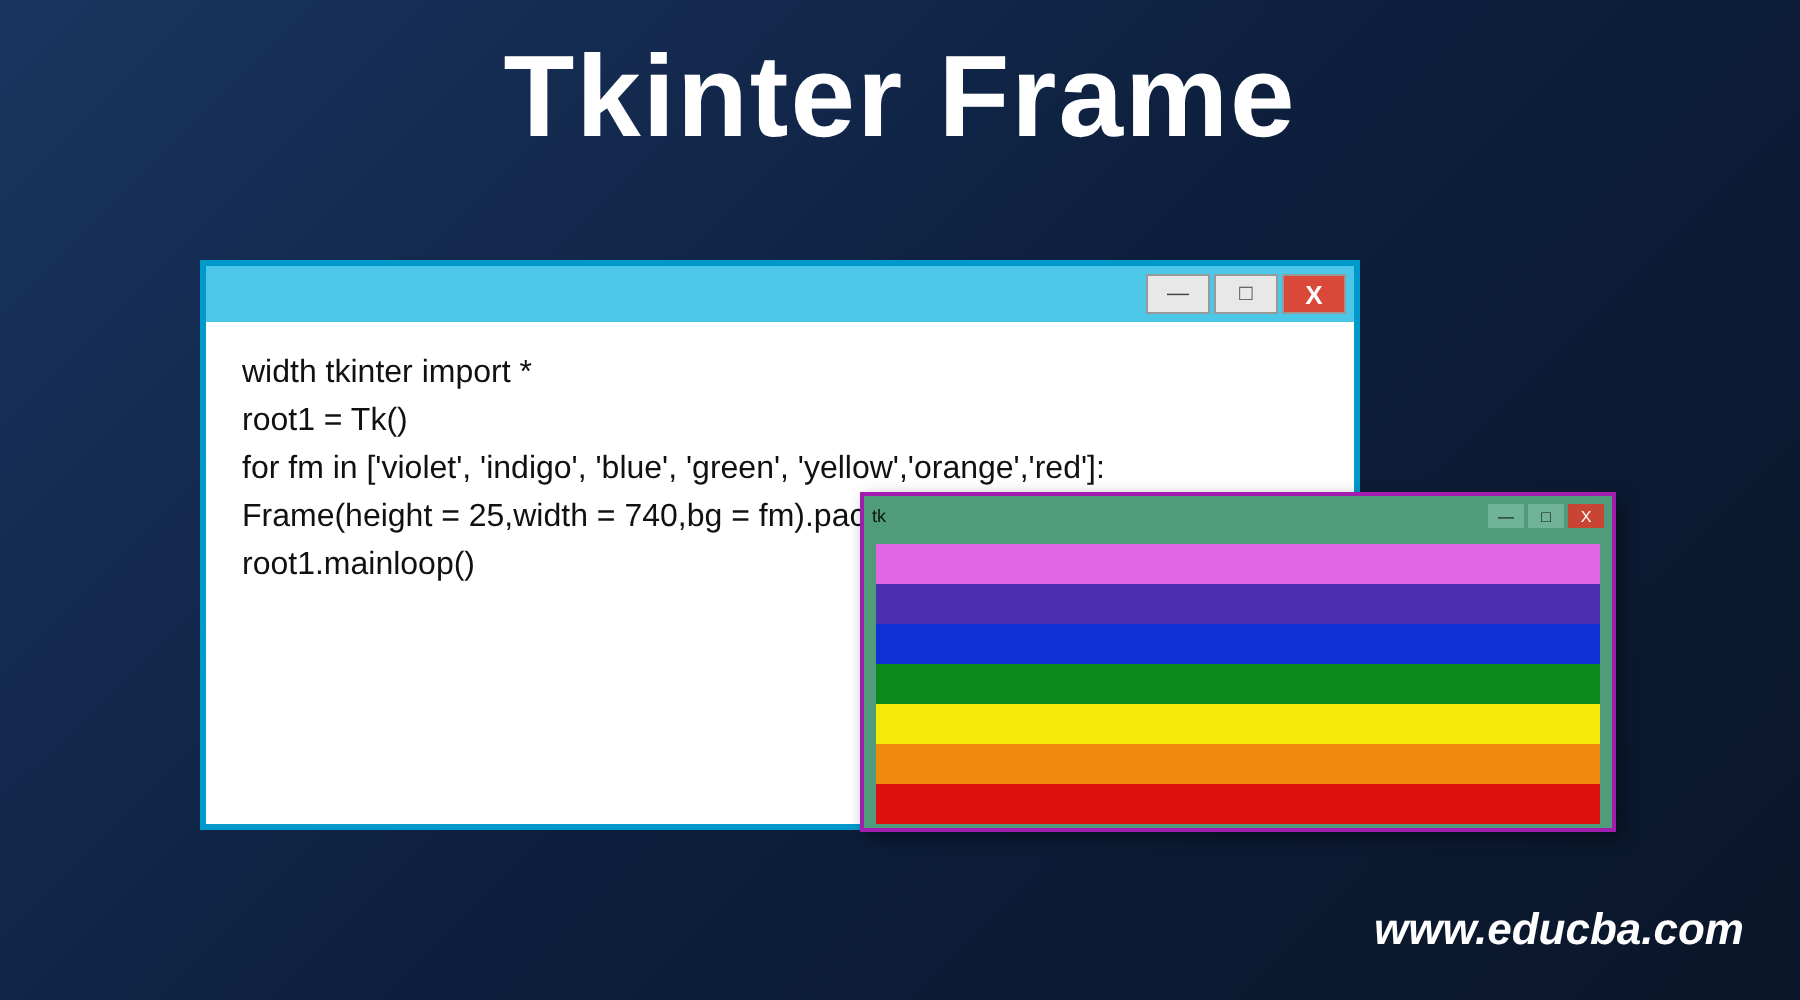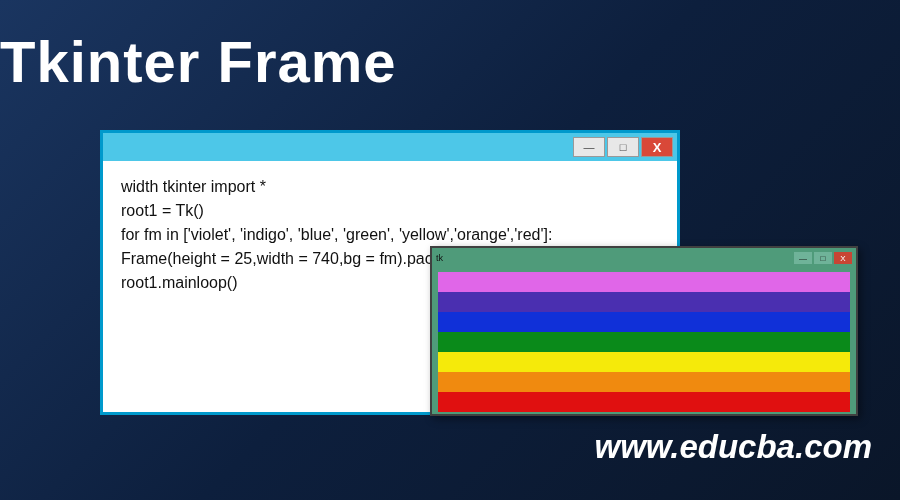--- a/index.html
+++ b/index.html
@@ -8,21 +8,22 @@
       height: 500px;
       background: linear-gradient(135deg, #1a3560 0%, #0d1f3d 50%, #0a1629 100%);
       font-family: Arial, sans-serif;
       position: relative;
       overflow: hidden;
     }
     .title {
       color: #ffffff;
       font-size: 58px;
       font-weight: bold;
-      padding-top: 28px;
+      text-align: center;
+      padding-top: 15px;
       letter-spacing: 1px;
     }
     .code-window {
       position: absolute;
       left: 100px;
       top: 130px;
       width: 580px;
       height: 285px;
       background: #ffffff;
       border: 3px solid #0099cc;
@@ -59,24 +60,24 @@
       font-family: Arial, sans-serif;
       font-size: 16px;
       color: #111;
       line-height: 1.5;
       white-space: pre-wrap;
     }
     .rainbow-window {
       position: absolute;
       left: 430px;
       top: 246px;
-      width: 428px;
+      width: 378px;
       height: 170px;
       background: #4f9b7a;
-      border: 2px solid #404040;
+      border: 2px solid #a21caf;
       box-shadow: 3px 3px 8px rgba(0,0,0,0.4);
     }
     .rainbow-titlebar {
       height: 20px;
       display: flex;
       align-items: center;
       justify-content: space-between;
       padding: 0 4px;
       font-size: 9px;
       color: #111;
@@ -95,23 +96,23 @@
     .rainbow-body {
       padding: 4px 6px 6px 6px;
     }
     .stripe {
       height: 20px;
       width: 100%;
     }
     .watermark {
       position: absolute;
       right: 28px;
-      bottom: 34px;
+      bottom: 22px;
       color: #ffffff;
-      font-size: 33px;
+      font-size: 22px;
       font-style: italic;
       font-weight: bold;
     }
   </style>
 </head>
 <body>
 
 <div class="title">Tkinter Frame</div>
 
 <div class="code-window">

